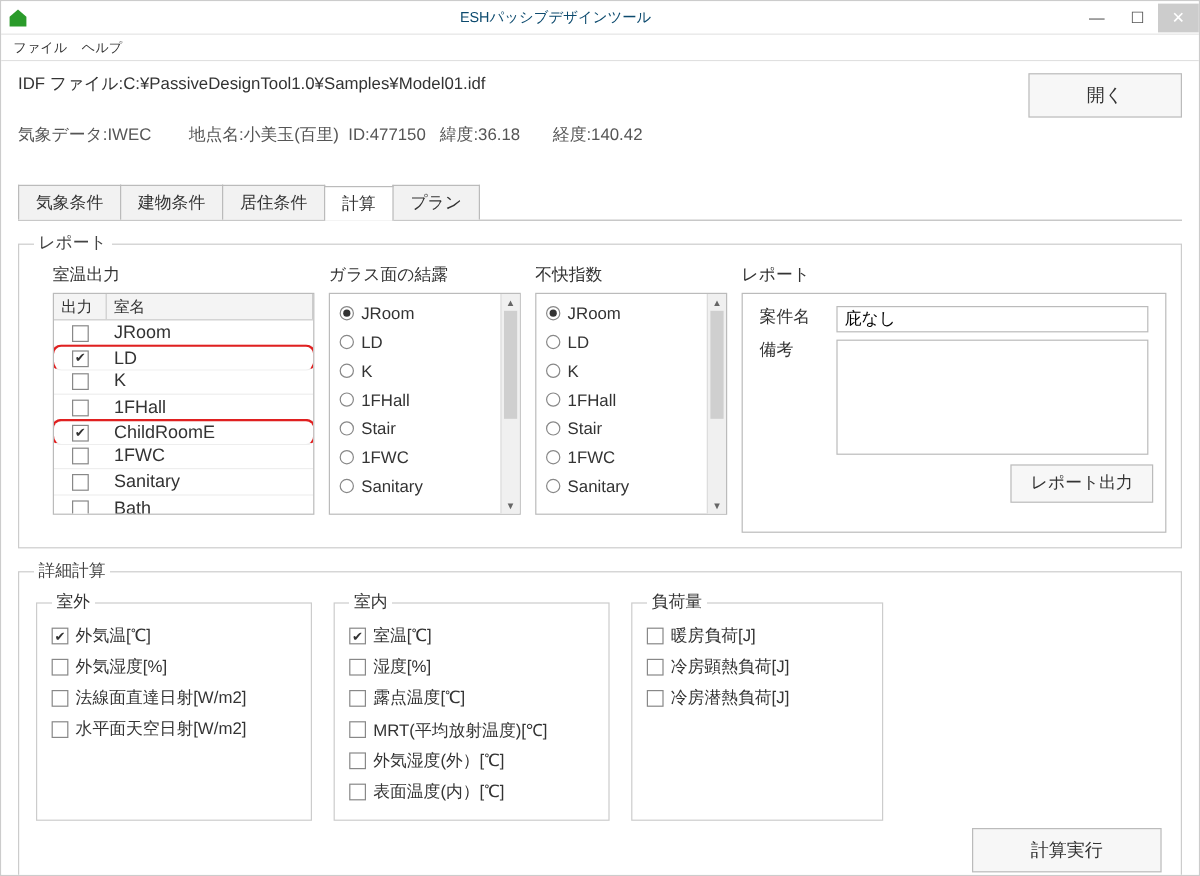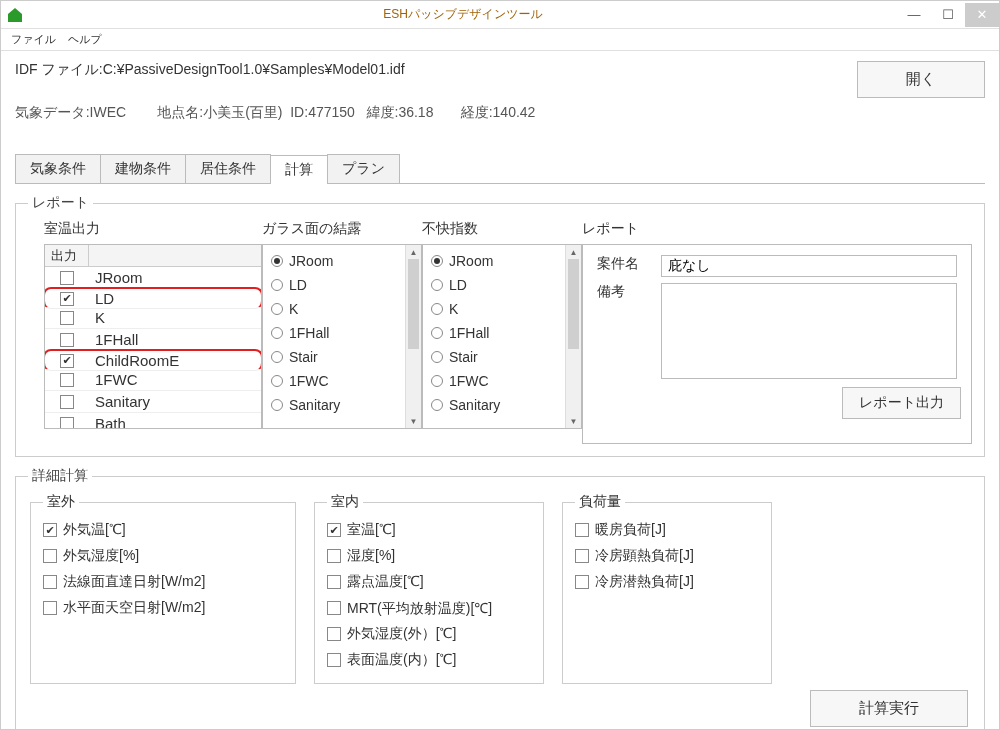--- a/index.html
+++ b/index.html
@@ -1,37 +1,37 @@
 <!DOCTYPE html>
 <html><head>
 <meta charset="utf-8">
 <style>
 * { box-sizing: border-box; font-family: "Meiryo", "MS PGothic", sans-serif; }
 body { margin: 0; background: #fff; font-size: 13px; color: #333; }
 .window { width: 1000px; height: 730px; background: #f0f0f0; display: flex; flex-direction: column; border: 1px solid #ccc; }
 .titlebar { height: 28px; background: #fff; display: flex; align-items: center; border-bottom: 1px solid #e0e0e0; }
 .titlebar .icon { width: 16px; height: 16px; margin: 0 6px; }
-.titlebar .title { flex: 1; text-align: center; font-size: 12px; color: #a16207; }
+.titlebar .title { flex: 1; text-align: center; font-size: 12px; color: #0c4a6e; }
 .titlebar .wbtns { display: flex; }
 .titlebar .wbtn { width: 34px; height: 24px; display: flex; align-items: center; justify-content: center; color: #555; cursor: default; }
 .titlebar .wbtn.close { background: #ccc; color: #fff; }
 .menubar { height: 22px; background: #fff; display: flex; align-items: center; padding: 0 6px; font-size: 11px; gap: 4px; border-bottom: 1px solid #e0e0e0;}
 .menubar span { padding: 16px 4px; }
 .content { flex: 1; padding: 10px 14px; background: #fff; overflow: hidden; }
 .filebar { display: flex; align-items: flex-start; gap: 8px; margin-bottom: 6px; }
 .filebar .path { flex: 1; font-size: 14px; }
 .btn { background: #f7f7f7; border: 1px solid #bbb; padding: 8px 48px; font-size: 15px; cursor: default; min-width: 110px; text-align:center;}
 .btn.small { padding: 6px 16px; min-width: auto; font-size: 14px; }
 .meta { font-size: 14px; color: #555; margin-bottom: 32px; }
 .tabs { display: flex; border-bottom: 1px solid #bbb; }
 .tab { border: 1px solid #bbb; border-bottom: none; padding: 5px 14px; font-size: 14px; background: #f2f2f2; margin-right: -1px; cursor: default; }
 .tab.active { background: #fff; position: relative; top: 1px; }
 fieldset.group { border: 1px solid #ccc; margin: 10px 0 8px 0; padding: 8px 12px 12px 12px; }
 fieldset.group > legend { font-size: 14px; padding: 0 4px; color: #444; }
-.report-grid { display: flex; align-items: flex-start; padding-left: 16px; }
+.report-grid { display: flex; gap: 12px; align-items: flex-start; padding-left: 16px; }
 .col-label { font-size: 14px; margin-bottom: 6px; }
 .roomlist { border: 1px solid #bbb; width: 218px; height: 185px; overflow: hidden; position: relative; background:#fff;}
 .roomlist .hdr { display: flex; background: #f4f4f4; border-bottom: 1px solid #ccc; font-size: 13px; height: 22px;}
 .roomlist .hdr div { padding: 2px 6px; border-right: 1px solid #ccc; }
 .roomlist .hdr .cout { width: 44px; }
 .roomlist .hdr .crm { flex: 1; }
 .roomlist .rows { height: 162px; overflow: hidden; }
 .roomlist .row { display: flex; align-items: center; height: 22px; border-bottom: 1px solid #eee; }
 .roomlist .row .cout { width: 44px; display: flex; justify-content: center; }
 .roomlist .row .crm { flex: 1; padding-left: 6px; font-size: 15px; }
@@ -104,20 +104,21 @@
       </div>
 
     <fieldset class="group">
       <legend>レポート</legend>
       <div class="report-grid">
         <div>
           <div class="col-label">室温出力</div>
           <div class="roomlist">
             <div class="hdr">
               <div class="cout">出力</div>
+              <div class="crm">室名</div>
             </div>
             <div class="rows" id="room-rows">
                 <div class="row">
                   <div class="cout">
                     <span class="chk"></span>
                   </div>
                   <div class="crm">JRoom</div>
                 </div>
                 <div class="row hl">
                   <div class="cout">
@@ -257,21 +258,21 @@
             </div>
             <div class="btn small outbtn">レポート出力</div>
           </div>
         </div>
       </div>
     </fieldset>
 
     <fieldset class="group">
       <legend>詳細計算</legend>
       <div class="detail-grid">
-        <fieldset style="width:266px">
+        <fieldset style="width:230px">
           <legend>室外</legend>
           <div id="out-items">
               <div class="chk-row">
                 <span class="chk">✔</span>
                 <span>外気温[℃]</span>
               </div>
               <div class="chk-row">
                 <span class="chk"></span>
                 <span>外気湿度[%]</span>
               </div>

